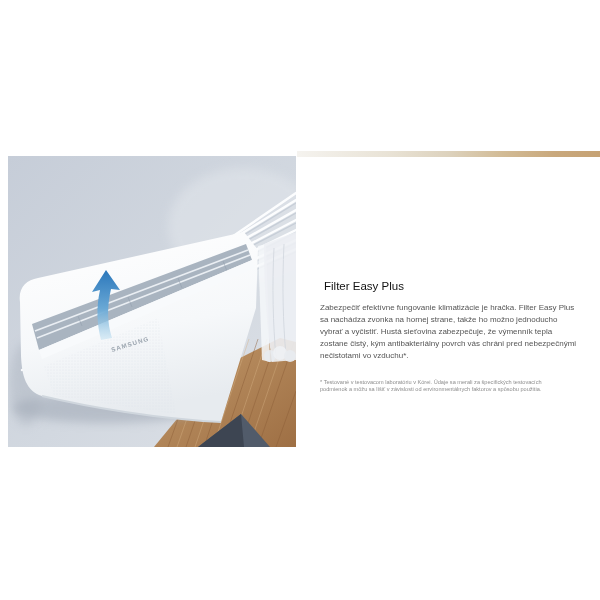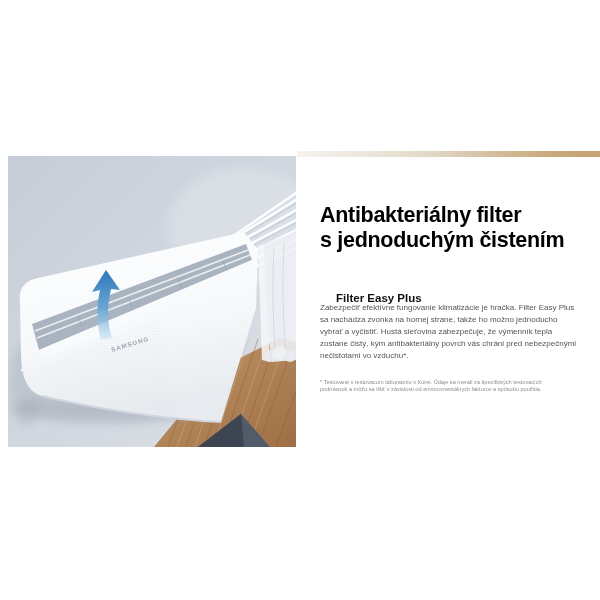--- a/index.html
+++ b/index.html
@@ -24,21 +24,21 @@
   }
 
   
   .title{
     position:absolute;left:320px;top:203px;width:270px;
     font-size:21.5px;line-height:25px;font-weight:700;color:#000000;
     letter-spacing:-0.3px;margin:0;white-space:nowrap;
   }
   .subtitle{
     position:absolute;left:320px;top:276px;width:260px;
-    font-size:11.5px;line-height:13px;font-weight:700;color:#111111;margin:16px;
+    font-size:11.5px;line-height:13px;font-weight:400;color:#111111;margin:4px;
   }
   .bodytext{
     position:absolute;left:320px;top:302px;width:262px;
     font-size:8px;line-height:12px;color:#555555;margin:0;
   }
   .footnote{
     position:absolute;left:320px;top:379px;width:250px;
     font-size:5.6px;line-height:6.9px;color:#8e8e8e;margin:0;
   }
 </style>
@@ -164,24 +164,20 @@
 
       <g>
         <path d="M190,291 L233,258 L262,291 Z" fill="#515b6a"></path>
         <path d="M190,291 L233,258 L236,291 Z" fill="#3d4552"></path>
       </g>
     </svg>
   </div>
 
   <div class="divider"></div>
 
-  <h2 class="title">
-    <span>Antibakteriálny filter</span><br>
-    <span>s jednoduchým čistením</span>
-  </h2>
 
   <h3 class="subtitle">Filter Easy Plus</h3>
 
   <p class="bodytext">Zabezpečiť efektívne fungovanie klimatizácie je hračka. Filter Easy Plus sa nachádza zvonka na hornej strane, takže ho možno jednoducho vybrať a vyčistiť. Hustá sieťovina zabezpečuje, že výmenník tepla zostane čistý, kým antibakteriálny povrch vás chráni pred nebezpečnými nečistotami vo vzduchu*.</p>
 
   <p class="footnote">* Testované v testovacom laboratóriu v Kórei. Údaje sa merali za špecifických testovacích podmienok a môžu sa líšiť v závislosti od environmentálnych faktorov a spôsobu použitia.</p>
 
 </div>
 
 </body></html>

